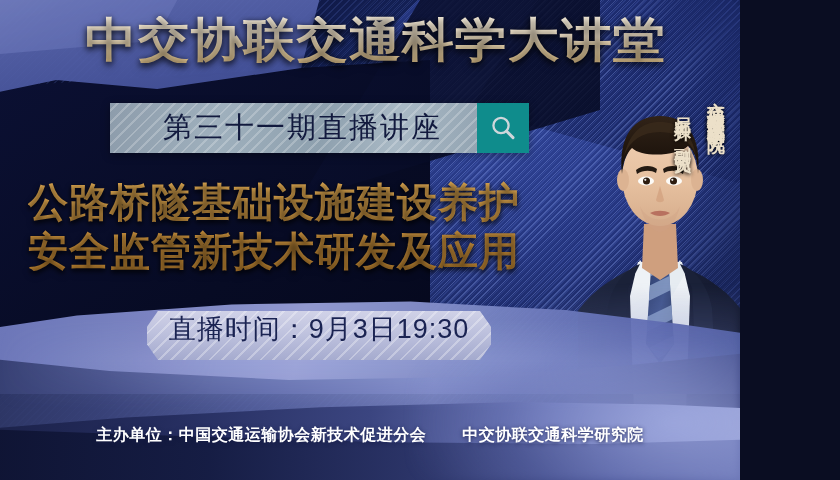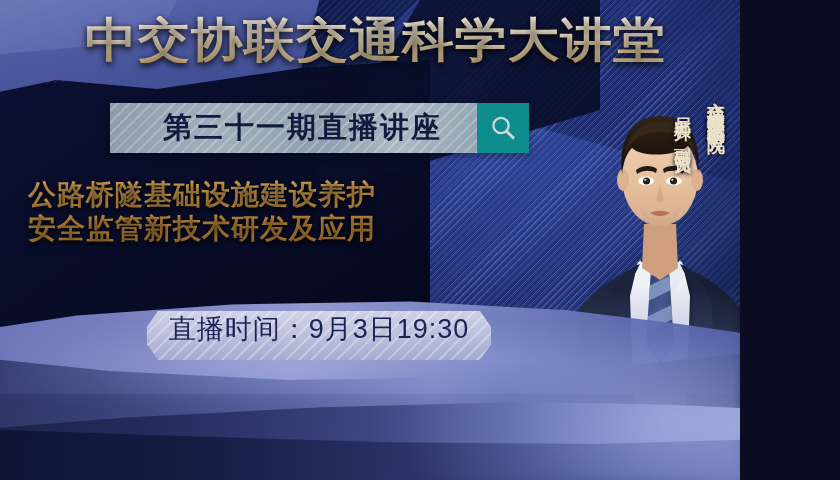--- a/index.html
+++ b/index.html
@@ -216,42 +216,42 @@
       rgba(255,255,255,.22) 2px,
       rgba(0,0,0,0) 2px,
       rgba(0,0,0,0) 8px
     );
     pointer-events: none;
   }
   .subbar-text {
     position: relative;
     z-index: 2;
     font-size: 29px;
-    font-weight: bold;
+    font-weight: normal;
     color: #121a3e;
     letter-spacing: 2px;
     padding-right: 18px;
     margin-left: 36px;
   }
   .subbar-search {
     width: 52px;
     background: #0f8c8c;
     display: flex;
     align-items: center;
     justify-content: center;
   }
   .subbar-search svg { display: block; }
 
   
   .headline {
     position: absolute;
     left: 28px;
     top: 178px;
     width: 560px;
-    font-size: 28px;
+    font-size: 40px;
     font-weight: bold;
     line-height: 1.22;
     letter-spacing: 1px;
     color: #c8913c;
     background: linear-gradient(180deg, #e0ab53 0%, #cc9440 48%, #b87f2e 100%);
     -webkit-background-clip: text;
     background-clip: text;
     -webkit-text-fill-color: transparent;
     color: transparent;
     text-shadow: 0 2px 5px rgba(0,0,0,.5);
@@ -454,14 +454,19 @@
     <div>安全监管新技术研发及应用</div>
   </div>
 
   <div class="time-pill">
     <span class="time-text">直播时间：9月3日19:30</span>
   </div>
 
   <div class="vtext v-org">交通运输部公路科学研究院</div>
   <div class="vtext v-name">尼颖升 副研究员</div>
 
+  <div class="footer">
+    <span>主办单位：中国交通运输协会新技术促进分会</span>
+    <span class="gap"></span>
+    <span>中交协联交通科学研究院</span>
+  </div>
 
 </div>
 
 </body></html>

